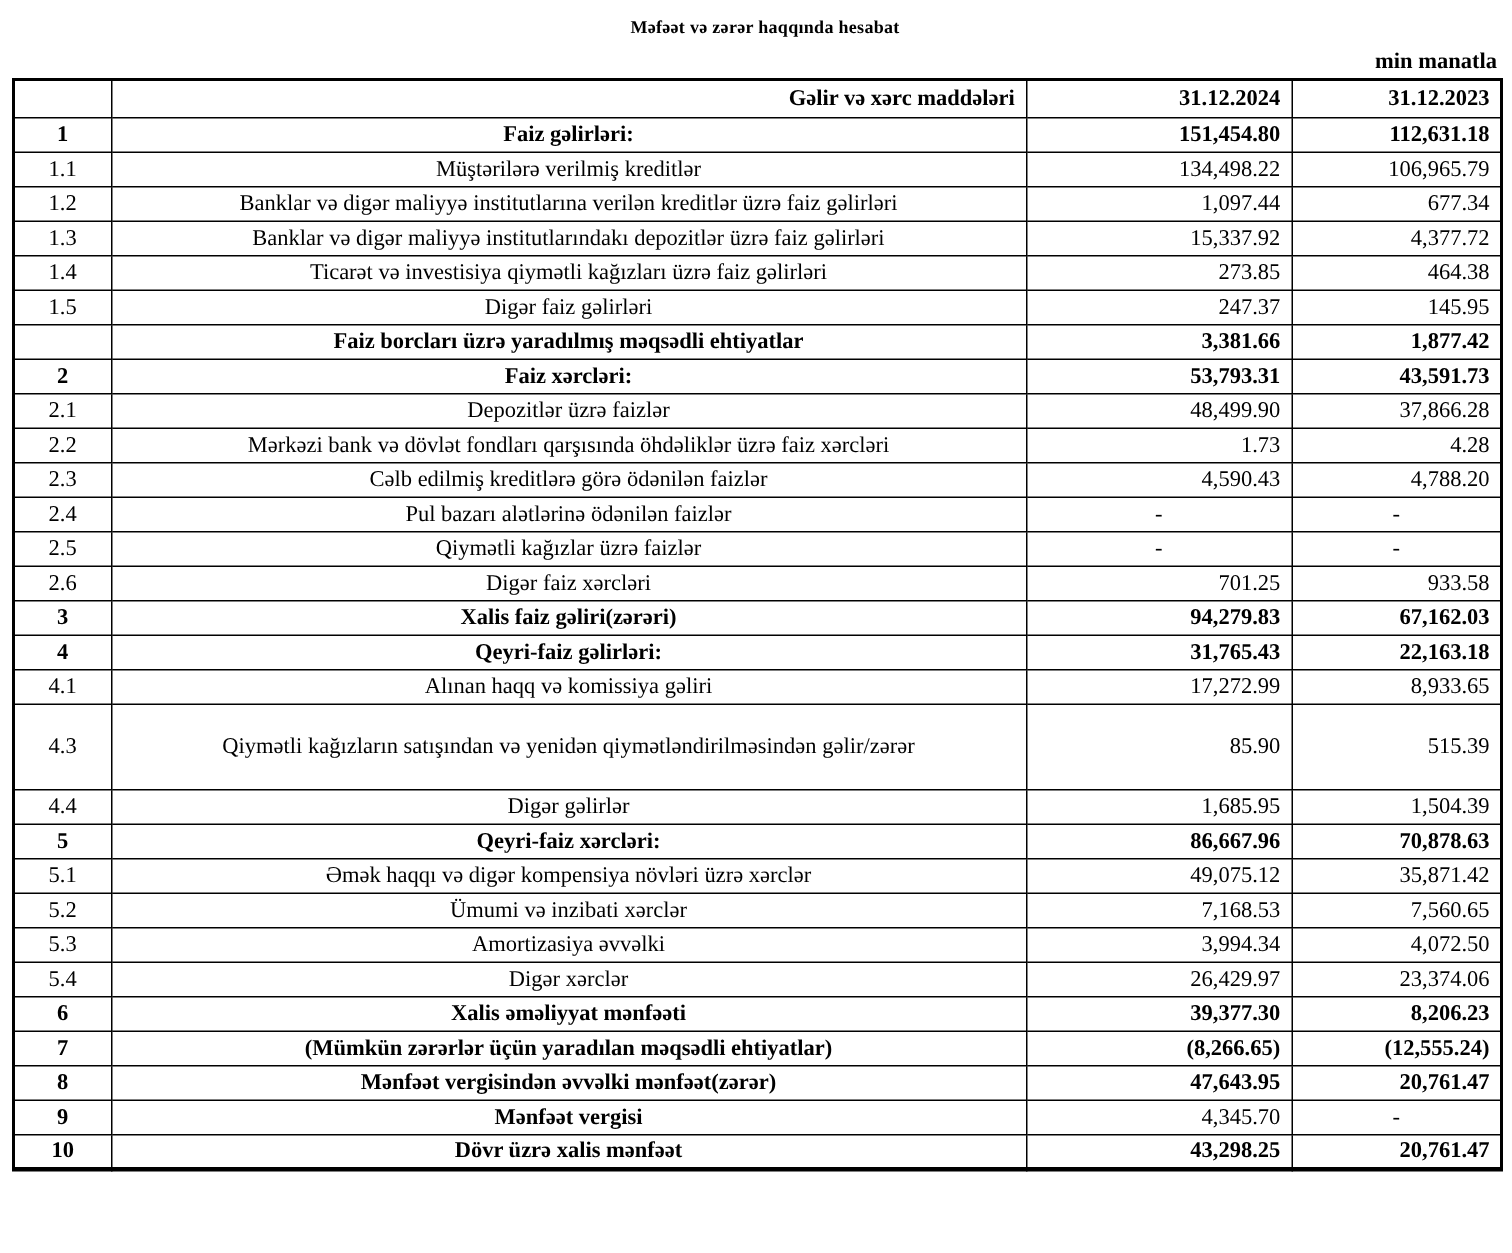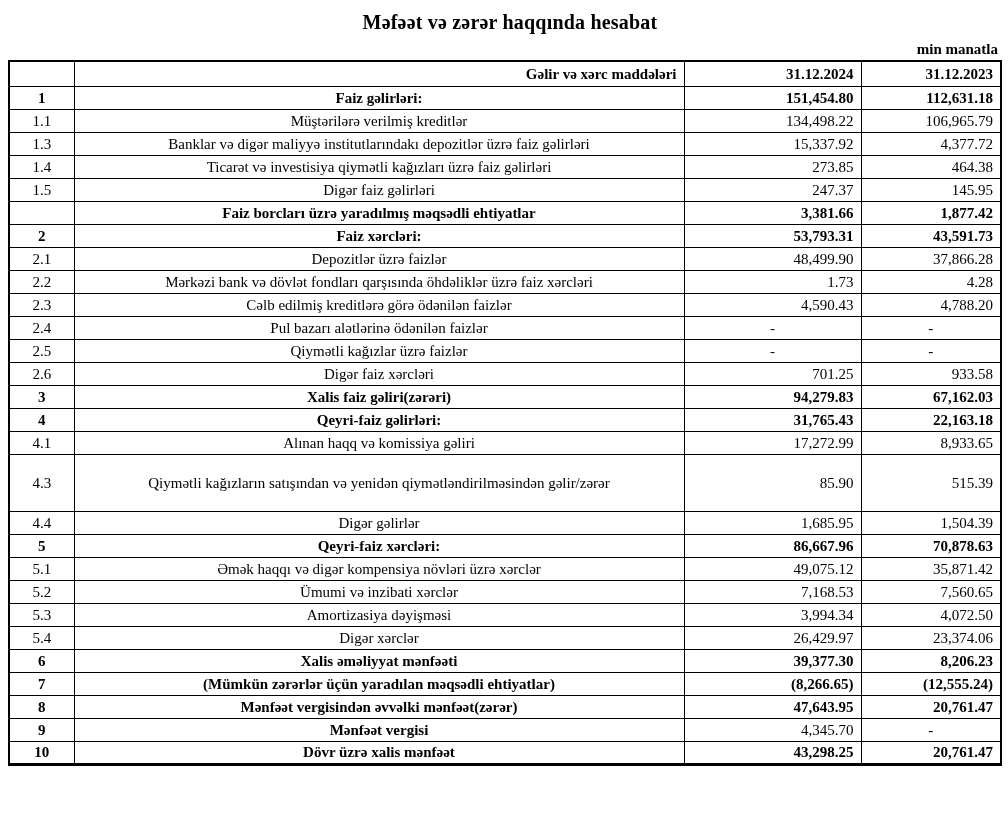--- a/index.html
+++ b/index.html
@@ -12,21 +12,21 @@
   }
   .page {
     width: 1008px;
     height: 835px;
     background: #ffffff;
     overflow: hidden;
   }
   .title {
     text-align: center;
     font-weight: bold;
-    font-size: 20px;
+    font-size: 12px;
     padding-top: 11px;
     letter-spacing: 0.2px;
     padding-left: 12px;
   }
   .unit-note {
     text-align: right;
     font-weight: bold;
     font-size: 15px;
     padding-right: 10px;
     margin-top: 7px;
@@ -91,20 +91,26 @@
           <td class="col-val bold">151,454.80</td>
           <td class="col-val bold">112,631.18</td>
         </tr>
         <tr>
           <td class="col-no">1.1</td>
           <td class="col-label">Müştərilərə verilmiş kreditlər</td>
           <td class="col-val">134,498.22</td>
           <td class="col-val">106,965.79</td>
         </tr>
         <tr>
+          <td class="col-no">1.2</td>
+          <td class="col-label">Banklar və digər maliyyə institutlarına verilən kreditlər üzrə faiz gəlirləri</td>
+          <td class="col-val">1,097.44</td>
+          <td class="col-val">677.34</td>
+        </tr>
+        <tr>
           <td class="col-no">1.3</td>
           <td class="col-label">Banklar və digər maliyyə institutlarındakı depozitlər üzrə faiz gəlirləri</td>
           <td class="col-val">15,337.92</td>
           <td class="col-val">4,377.72</td>
         </tr>
         <tr>
           <td class="col-no">1.4</td>
           <td class="col-label">Ticarət və investisiya qiymətli kağızları üzrə faiz gəlirləri</td>
           <td class="col-val">273.85</td>
           <td class="col-val">464.38</td>
@@ -206,21 +212,21 @@
           <td class="col-val">35,871.42</td>
         </tr>
         <tr>
           <td class="col-no">5.2</td>
           <td class="col-label">Ümumi və inzibati xərclər</td>
           <td class="col-val">7,168.53</td>
           <td class="col-val">7,560.65</td>
         </tr>
         <tr>
           <td class="col-no">5.3</td>
-          <td class="col-label">Amortizasiya dəyişməsi</td>
+          <td class="col-label">Amortizasiya əvvəlki</td>
           <td class="col-val">3,994.34</td>
           <td class="col-val">4,072.50</td>
         </tr>
         <tr>
           <td class="col-no">5.4</td>
           <td class="col-label">Digər xərclər</td>
           <td class="col-val">26,429.97</td>
           <td class="col-val">23,374.06</td>
         </tr>
         <tr>

